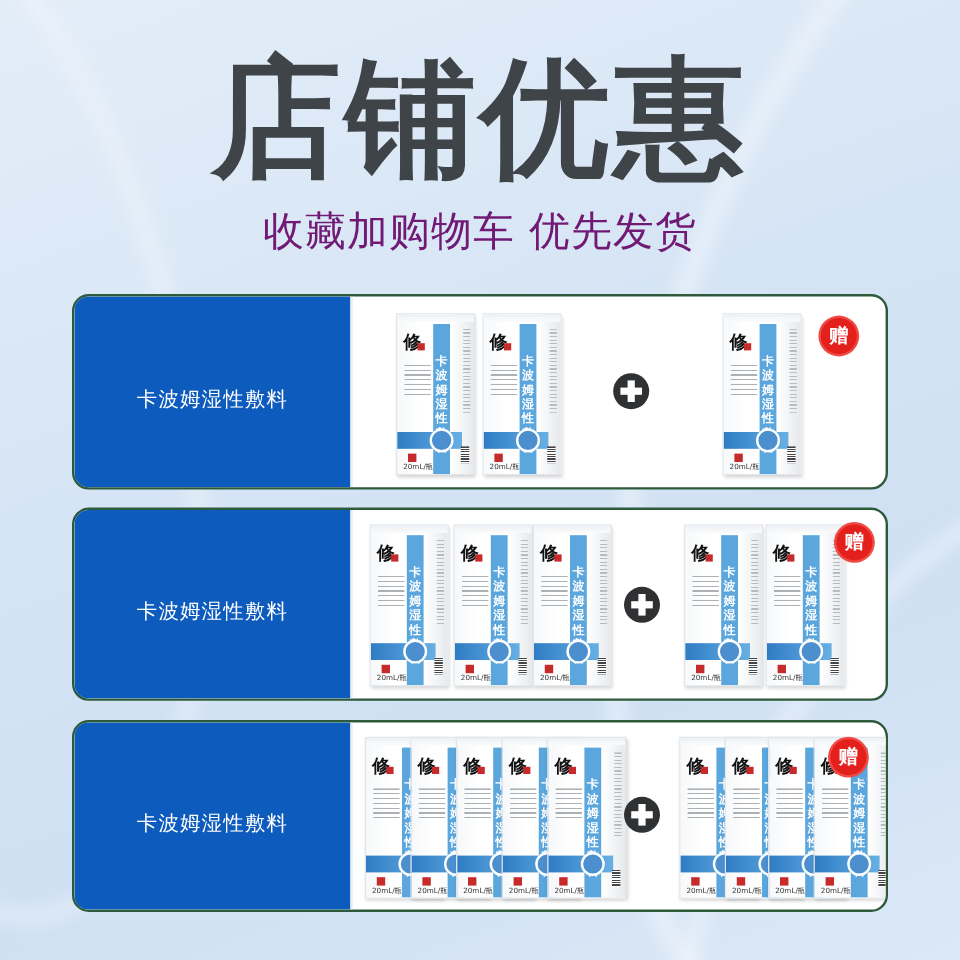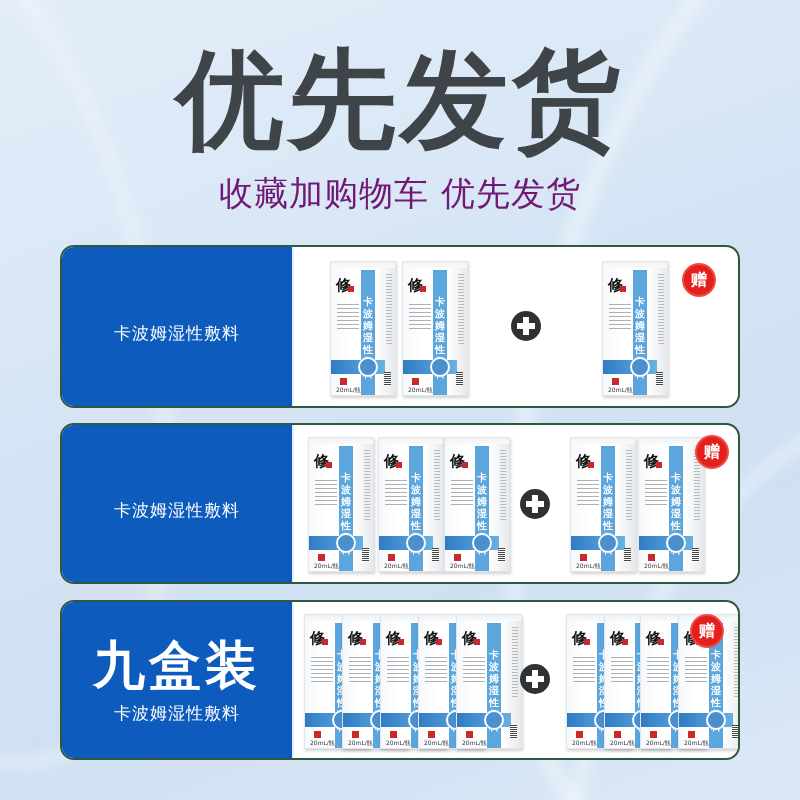--- a/index.html
+++ b/index.html
@@ -139,21 +139,21 @@
       display: flex; align-items: center; justify-content: center; line-height: 1;
     }
   </style>
 </head>
 <body>
 
 <div class="bg-streak s1"></div>
 <div class="bg-streak s2"></div>
 <div class="bg-streak s3"></div>
 
-<h1 class="headline">优先发货</h1>
+<h1 class="headline">店铺优惠</h1>
 <div class="subline">收藏加购物车 优先发货</div>
 
 <div class="row r1">
   <div class="label-panel">
     <div class="pack-sub">卡波姆湿性敷料</div>
   </div>
   <div class="product-area">
     <div class="box" style="left:36px;top:14px">
         <div class="top-face"></div>
         <div class="side-lines"></div>
@@ -276,21 +276,20 @@
         <div class="barcode"></div>
         <div class="red-mark"></div>
         <div class="volume">20mL/瓶</div>
       </div>
     <div class="gift" style="left:403px;top:12px">赠</div>
   </div>
 </div>
 
 <div class="row r3">
   <div class="label-panel">
-    <div class="pack-title">九盒装</div>
     <div class="pack-sub">卡波姆湿性敷料</div>
   </div>
   <div class="product-area">
     <div class="box" style="left:10px;top:12px">
         <div class="top-face"></div>
         <div class="side-lines"></div>
         <div class="stripe"></div>
         <div class="stripe-text">卡波姆湿性敷料</div>
         <div class="logo">修</div>
         <div class="logo-red"></div>

